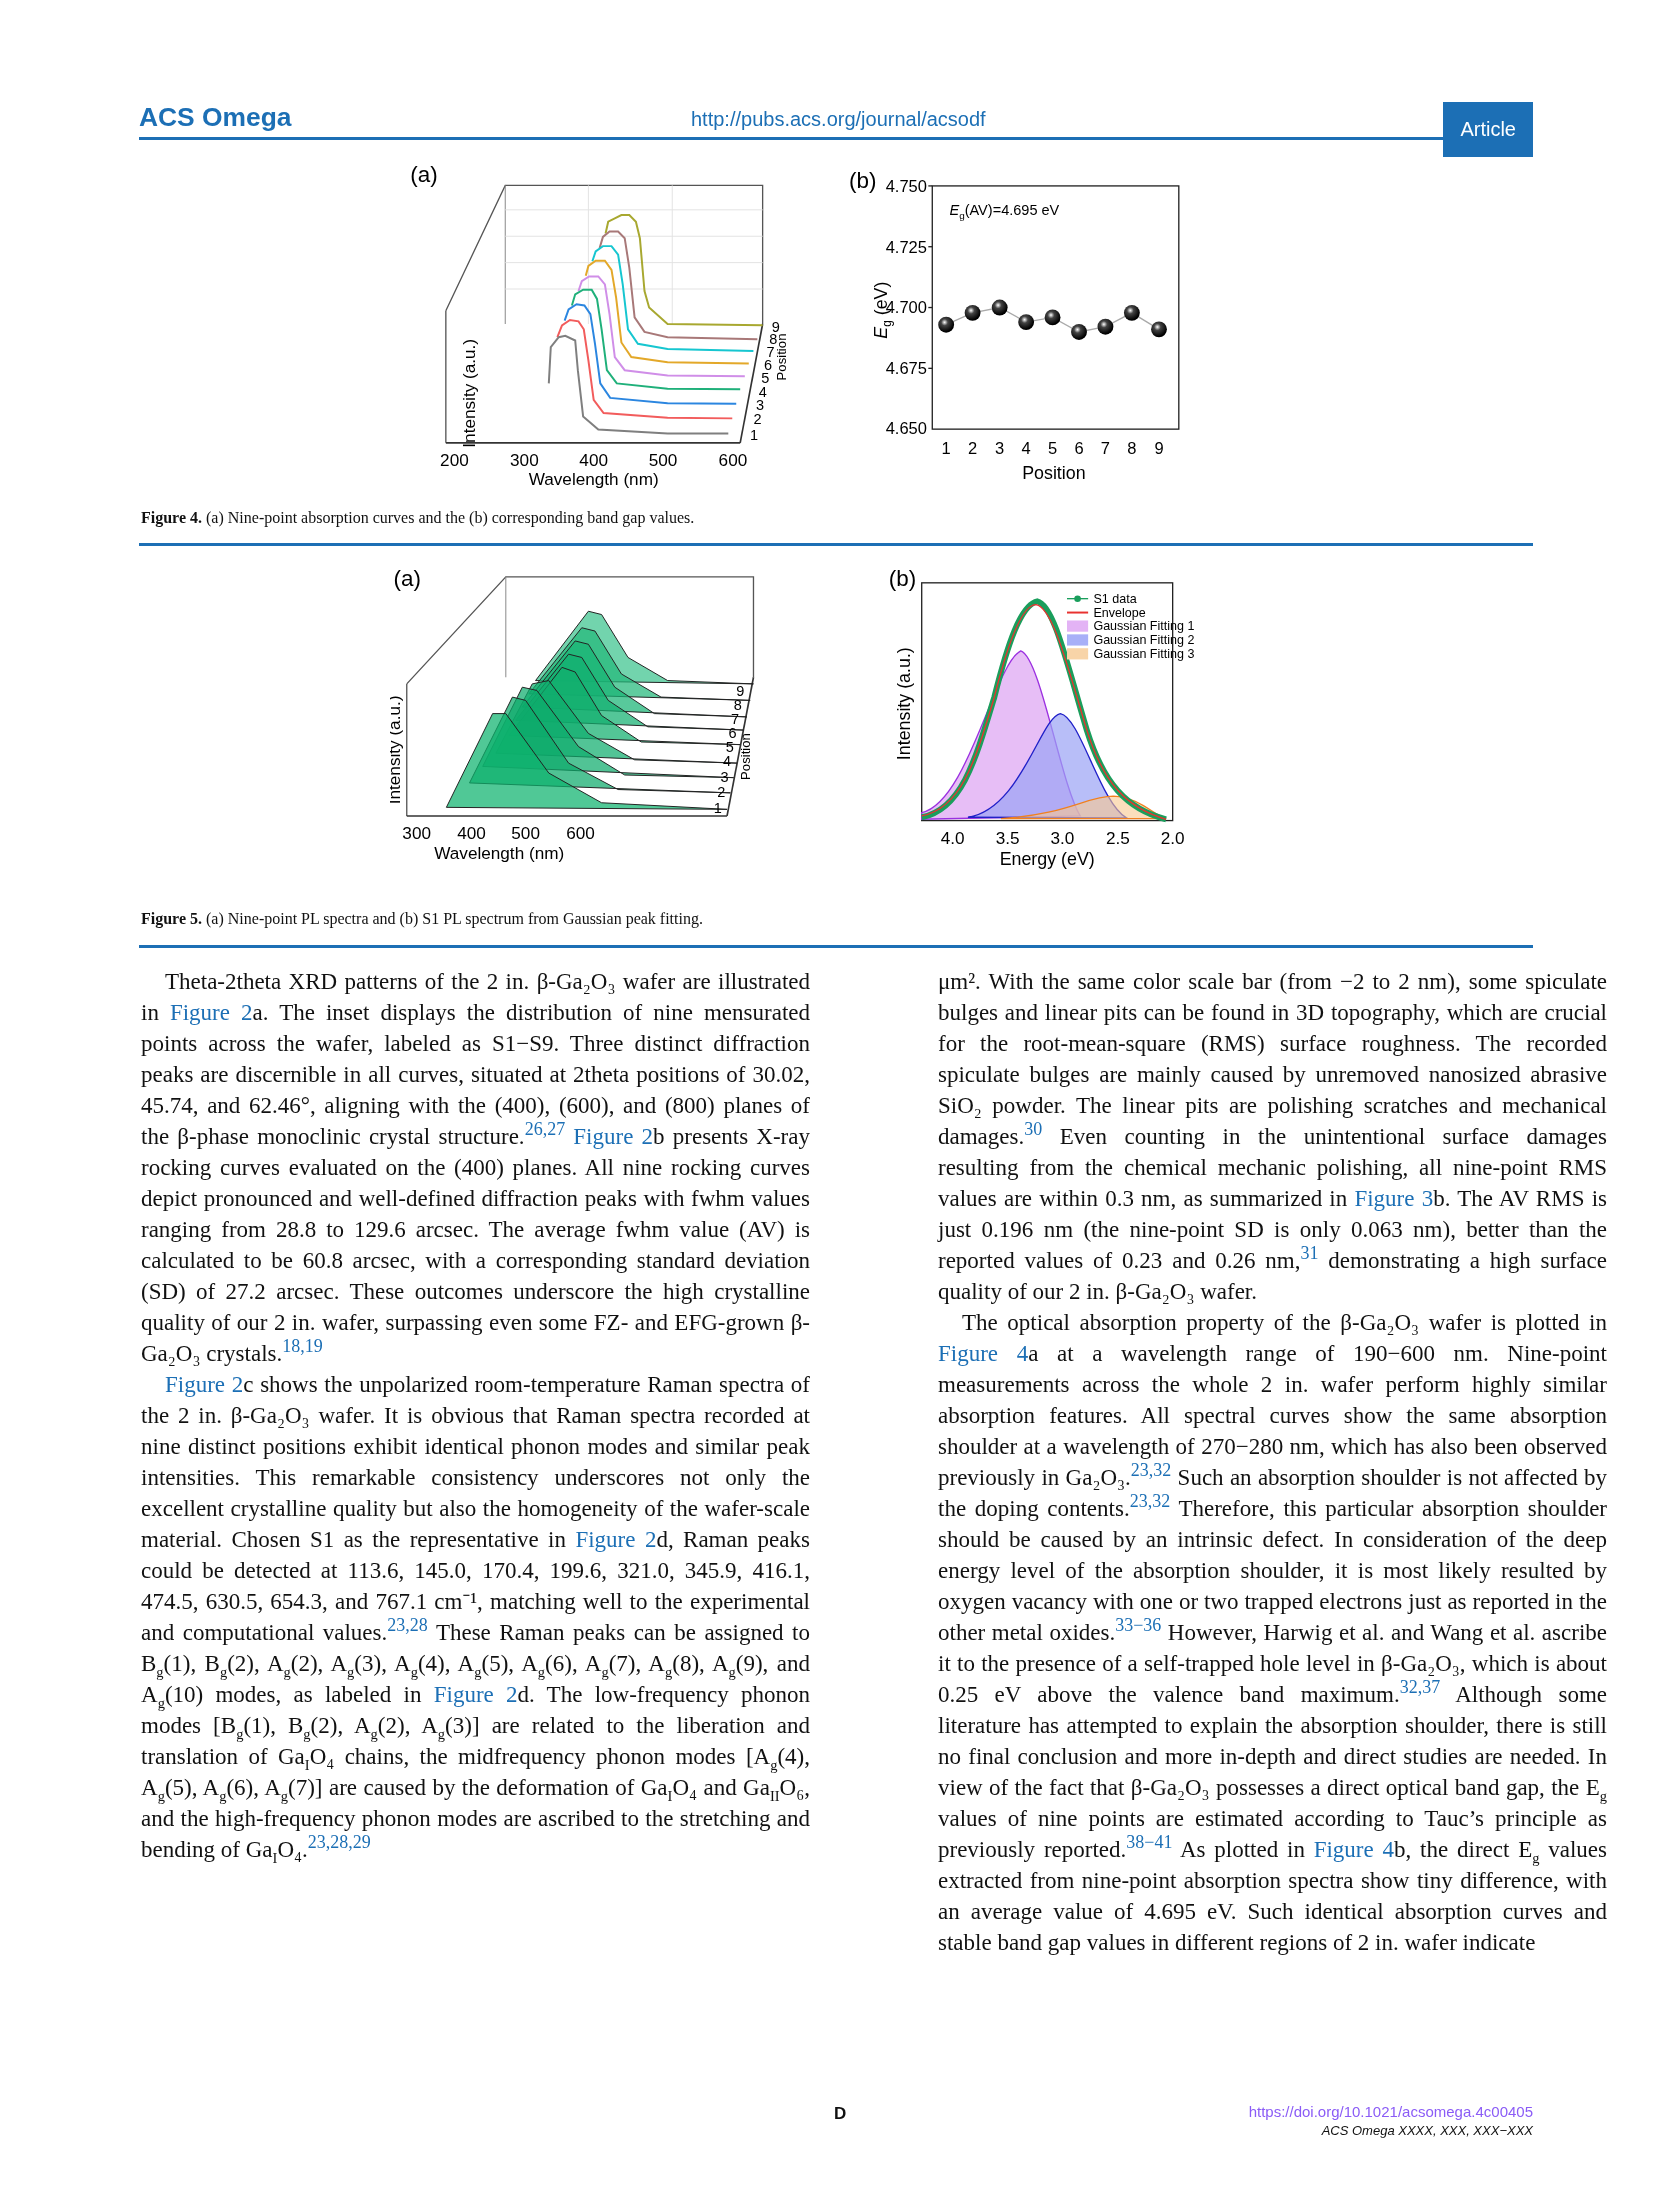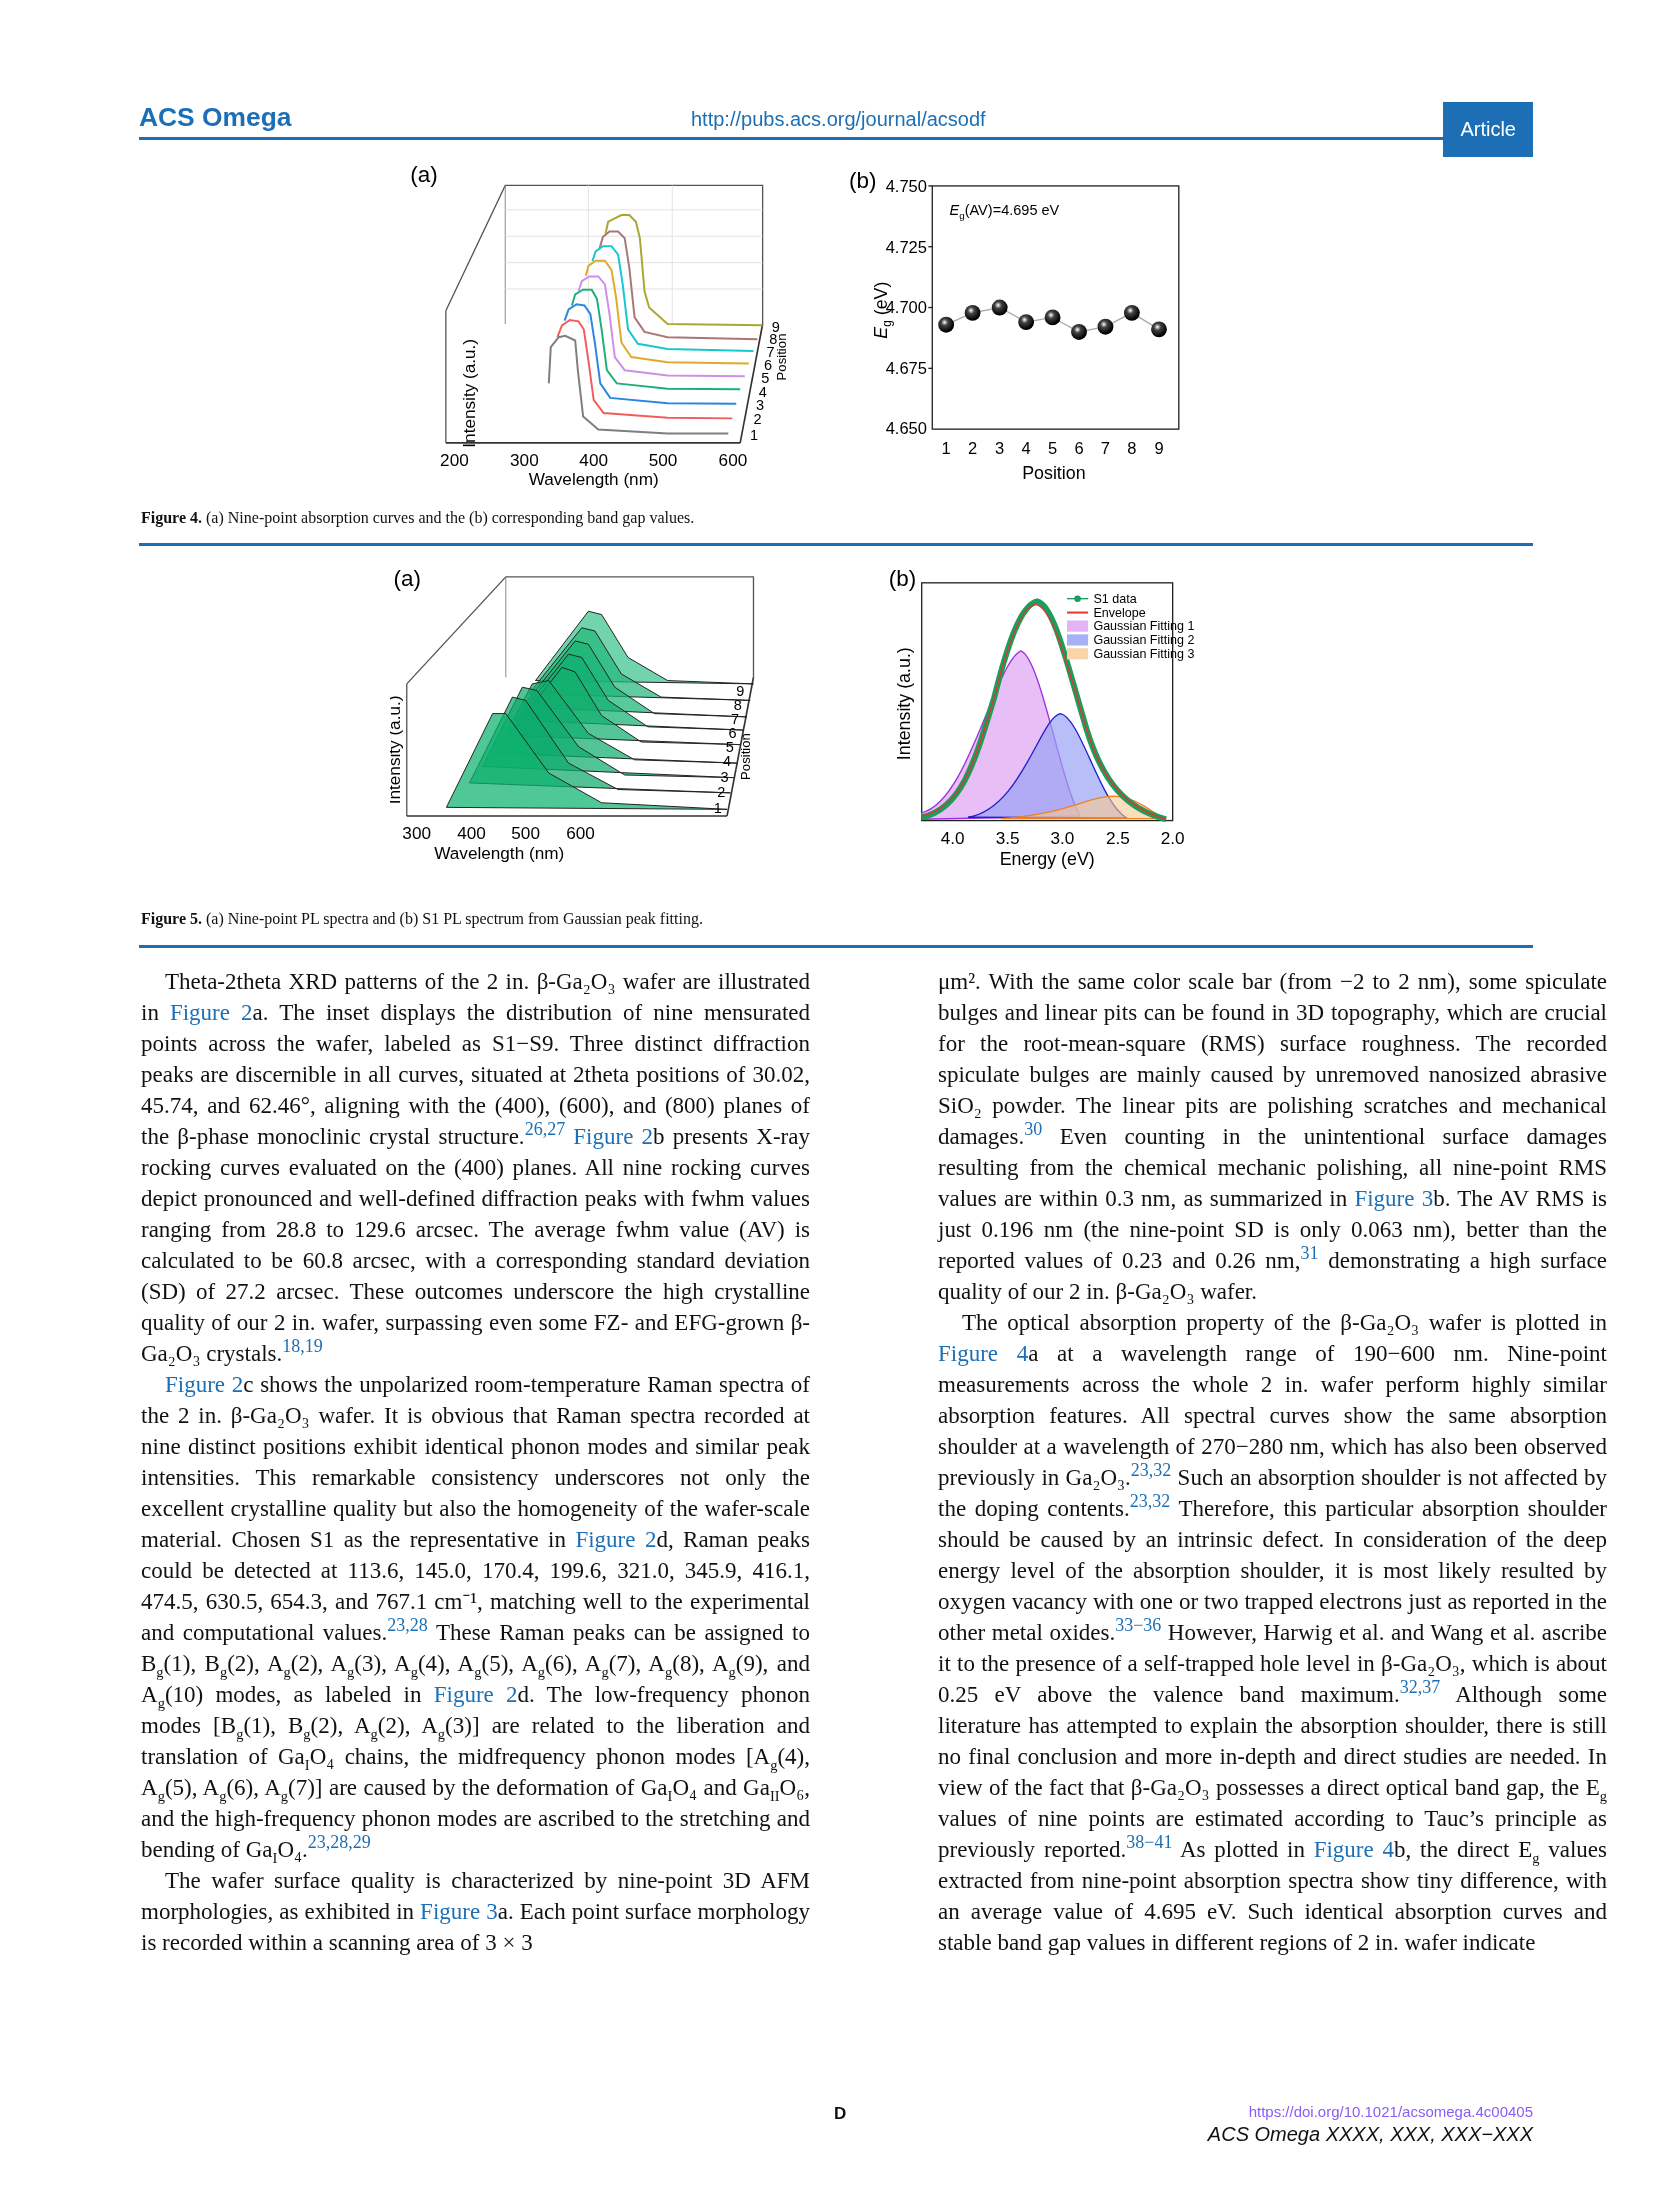--- a/index.html
+++ b/index.html
@@ -13,21 +13,21 @@
   .caption { position:absolute; left:141px; font-size:16px; }
   .caption b { font-weight:bold; }
   .col { position:absolute; top:966px; width:669px; font-size:23px; line-height:31px; text-align:justify; }
   .col p { margin:0; text-indent:24px; }
   .col p.noind { text-indent:0; }
   .lnk { color:#1c6fb5; }
   sup { font-size:18px; line-height:0; color:#1c6fb5; }
   sub { font-size:14.5px; line-height:0; }
   .footer-d { position:absolute; left:834px; top:2104px; font-family:"Liberation Sans", sans-serif; font-size:17px; font-weight:bold; }
   .doi { position:absolute; right:139px; top:2103px; font-family:"Liberation Sans", sans-serif; font-size:15px; color:#8b5cf6; text-align:left; }
-  .cite { position:absolute; right:139px; top:2123px; font-family:"Liberation Sans", sans-serif; font-size:20px; font-style:italic; text-align:right; }
+  .cite { position:absolute; right:139px; top:2123px; font-family:"Liberation Sans", sans-serif; font-size:13px; font-style:italic; text-align:right; }
   svg text { font-family:"Liberation Sans", sans-serif; }
 </style>
 </head>
 <body>
 
 <div class="hdr">
   <span class="journal">ACS Omega</span>
   <span class="url">http://pubs.acs.org/journal/acsodf</span>
   <span class="article">Article</span>
 </div>
@@ -215,21 +215,20 @@
   <text x="300" y="455" font-size="27" text-anchor="middle">Energy (eV)</text>
   <text font-size="27" transform="translate(92,210) rotate(-90)" text-anchor="middle">Intensity (a.u.)</text>
 </svg>
 
 <div class="caption" style="top:910px;"><b>Figure 5.</b><span> (a) Nine-point PL spectra and (b) S1 PL spectrum from Gaussian peak fitting.</span></div>
 <div class="hrule" style="top:945px;"></div>
 
 <div class="col" style="left:141px;">
   <p>Theta-2theta XRD patterns of the 2 in. β-Ga₂O₃ wafer are illustrated in <span class="lnk">Figure 2</span>a. The inset displays the distribution of nine mensurated points across the wafer, labeled as S1−S9. Three distinct diffraction peaks are discernible in all curves, situated at 2theta positions of 30.02, 45.74, and 62.46°, aligning with the (400), (600), and (800) planes of the β-phase monoclinic crystal structure.<sup>26,27</sup> <span class="lnk">Figure 2</span>b presents X-ray rocking curves evaluated on the (400) planes. All nine rocking curves depict pronounced and well-defined diffraction peaks with fwhm values ranging from 28.8 to 129.6 arcsec. The average fwhm value (AV) is calculated to be 60.8 arcsec, with a corresponding standard deviation (SD) of 27.2 arcsec. These outcomes underscore the high crystalline quality of our 2 in. wafer, surpassing even some FZ- and EFG-grown β-Ga₂O₃ crystals.<sup>18,19</sup></p>
   <p><span class="lnk">Figure 2</span>c shows the unpolarized room-temperature Raman spectra of the 2 in. β-Ga₂O₃ wafer. It is obvious that Raman spectra recorded at nine distinct positions exhibit identical phonon modes and similar peak intensities. This remarkable consistency underscores not only the excellent crystalline quality but also the homogeneity of the wafer-scale material. Chosen S1 as the representative in <span class="lnk">Figure 2</span>d, Raman peaks could be detected at 113.6, 145.0, 170.4, 199.6, 321.0, 345.9, 416.1, 474.5, 630.5, 654.3, and 767.1 cm⁻¹, matching well to the experimental and computational values.<sup>23,28</sup> These Raman peaks can be assigned to B<sub>g</sub>(1), B<sub>g</sub>(2), A<sub>g</sub>(2), A<sub>g</sub>(3), A<sub>g</sub>(4), A<sub>g</sub>(5), A<sub>g</sub>(6), A<sub>g</sub>(7), A<sub>g</sub>(8), A<sub>g</sub>(9), and A<sub>g</sub>(10) modes, as labeled in <span class="lnk">Figure 2</span>d. The low-frequency phonon modes [B<sub>g</sub>(1), B<sub>g</sub>(2), A<sub>g</sub>(2), A<sub>g</sub>(3)] are related to the liberation and translation of Ga<sub>I</sub>O₄ chains, the midfrequency phonon modes [A<sub>g</sub>(4), A<sub>g</sub>(5), A<sub>g</sub>(6), A<sub>g</sub>(7)] are caused by the deformation of Ga<sub>I</sub>O₄ and Ga<sub>II</sub>O₆, and the high-frequency phonon modes are ascribed to the stretching and bending of Ga<sub>I</sub>O₄.<sup>23,28,29</sup></p>
-  <p>The wafer surface quality is characterized by nine-point 3D AFM morphologies, as exhibited in <span class="lnk">Figure 3</span>a. Each point surface morphology is recorded within a scanning area of 3 × 3</p>
 </div>
 <div class="col" style="left:904px;margin-left:34px;">
   <p class="noind">μm². With the same color scale bar (from −2 to 2 nm), some spiculate bulges and linear pits can be found in 3D topography, which are crucial for the root-mean-square (RMS) surface roughness. The recorded spiculate bulges are mainly caused by unremoved nanosized abrasive SiO₂ powder. The linear pits are polishing scratches and mechanical damages.<sup>30</sup> Even counting in the unintentional surface damages resulting from the chemical mechanic polishing, all nine-point RMS values are within 0.3 nm, as summarized in <span class="lnk">Figure 3</span>b. The AV RMS is just 0.196 nm (the nine-point SD is only 0.063 nm), better than the reported values of 0.23 and 0.26 nm,<sup>31</sup> demonstrating a high surface quality of our 2 in. β-Ga₂O₃ wafer.</p>
   <p>The optical absorption property of the β-Ga₂O₃ wafer is plotted in <span class="lnk">Figure 4</span>a at a wavelength range of 190−600 nm. Nine-point measurements across the whole 2 in. wafer perform highly similar absorption features. All spectral curves show the same absorption shoulder at a wavelength of 270−280 nm, which has also been observed previously in Ga₂O₃.<sup>23,32</sup> Such an absorption shoulder is not affected by the doping contents.<sup>23,32</sup> Therefore, this particular absorption shoulder should be caused by an intrinsic defect. In consideration of the deep energy level of the absorption shoulder, it is most likely resulted by oxygen vacancy with one or two trapped electrons just as reported in the other metal oxides.<sup>33−36</sup> However, Harwig et al. and Wang et al. ascribe it to the presence of a self-trapped hole level in β-Ga₂O₃, which is about 0.25 eV above the valence band maximum.<sup>32,37</sup> Although some literature has attempted to explain the absorption shoulder, there is still no final conclusion and more in-depth and direct studies are needed. In view of the fact that β-Ga₂O₃ possesses a direct optical band gap, the E<sub>g</sub> values of nine points are estimated according to Tauc’s principle as previously reported.<sup>38−41</sup> As plotted in <span class="lnk">Figure 4</span>b, the direct E<sub>g</sub> values extracted from nine-point absorption spectra show tiny difference, with an average value of 4.695 eV. Such identical absorption curves and stable band gap values in different regions of 2 in. wafer indicate</p>
 </div>
 
 <div class="footer-d">D</div>
 <div class="doi">https://doi.org/10.1021/acsomega.4c00405</div>
 <div class="cite">ACS Omega XXXX, XXX, XXX−XXX</div>
 

